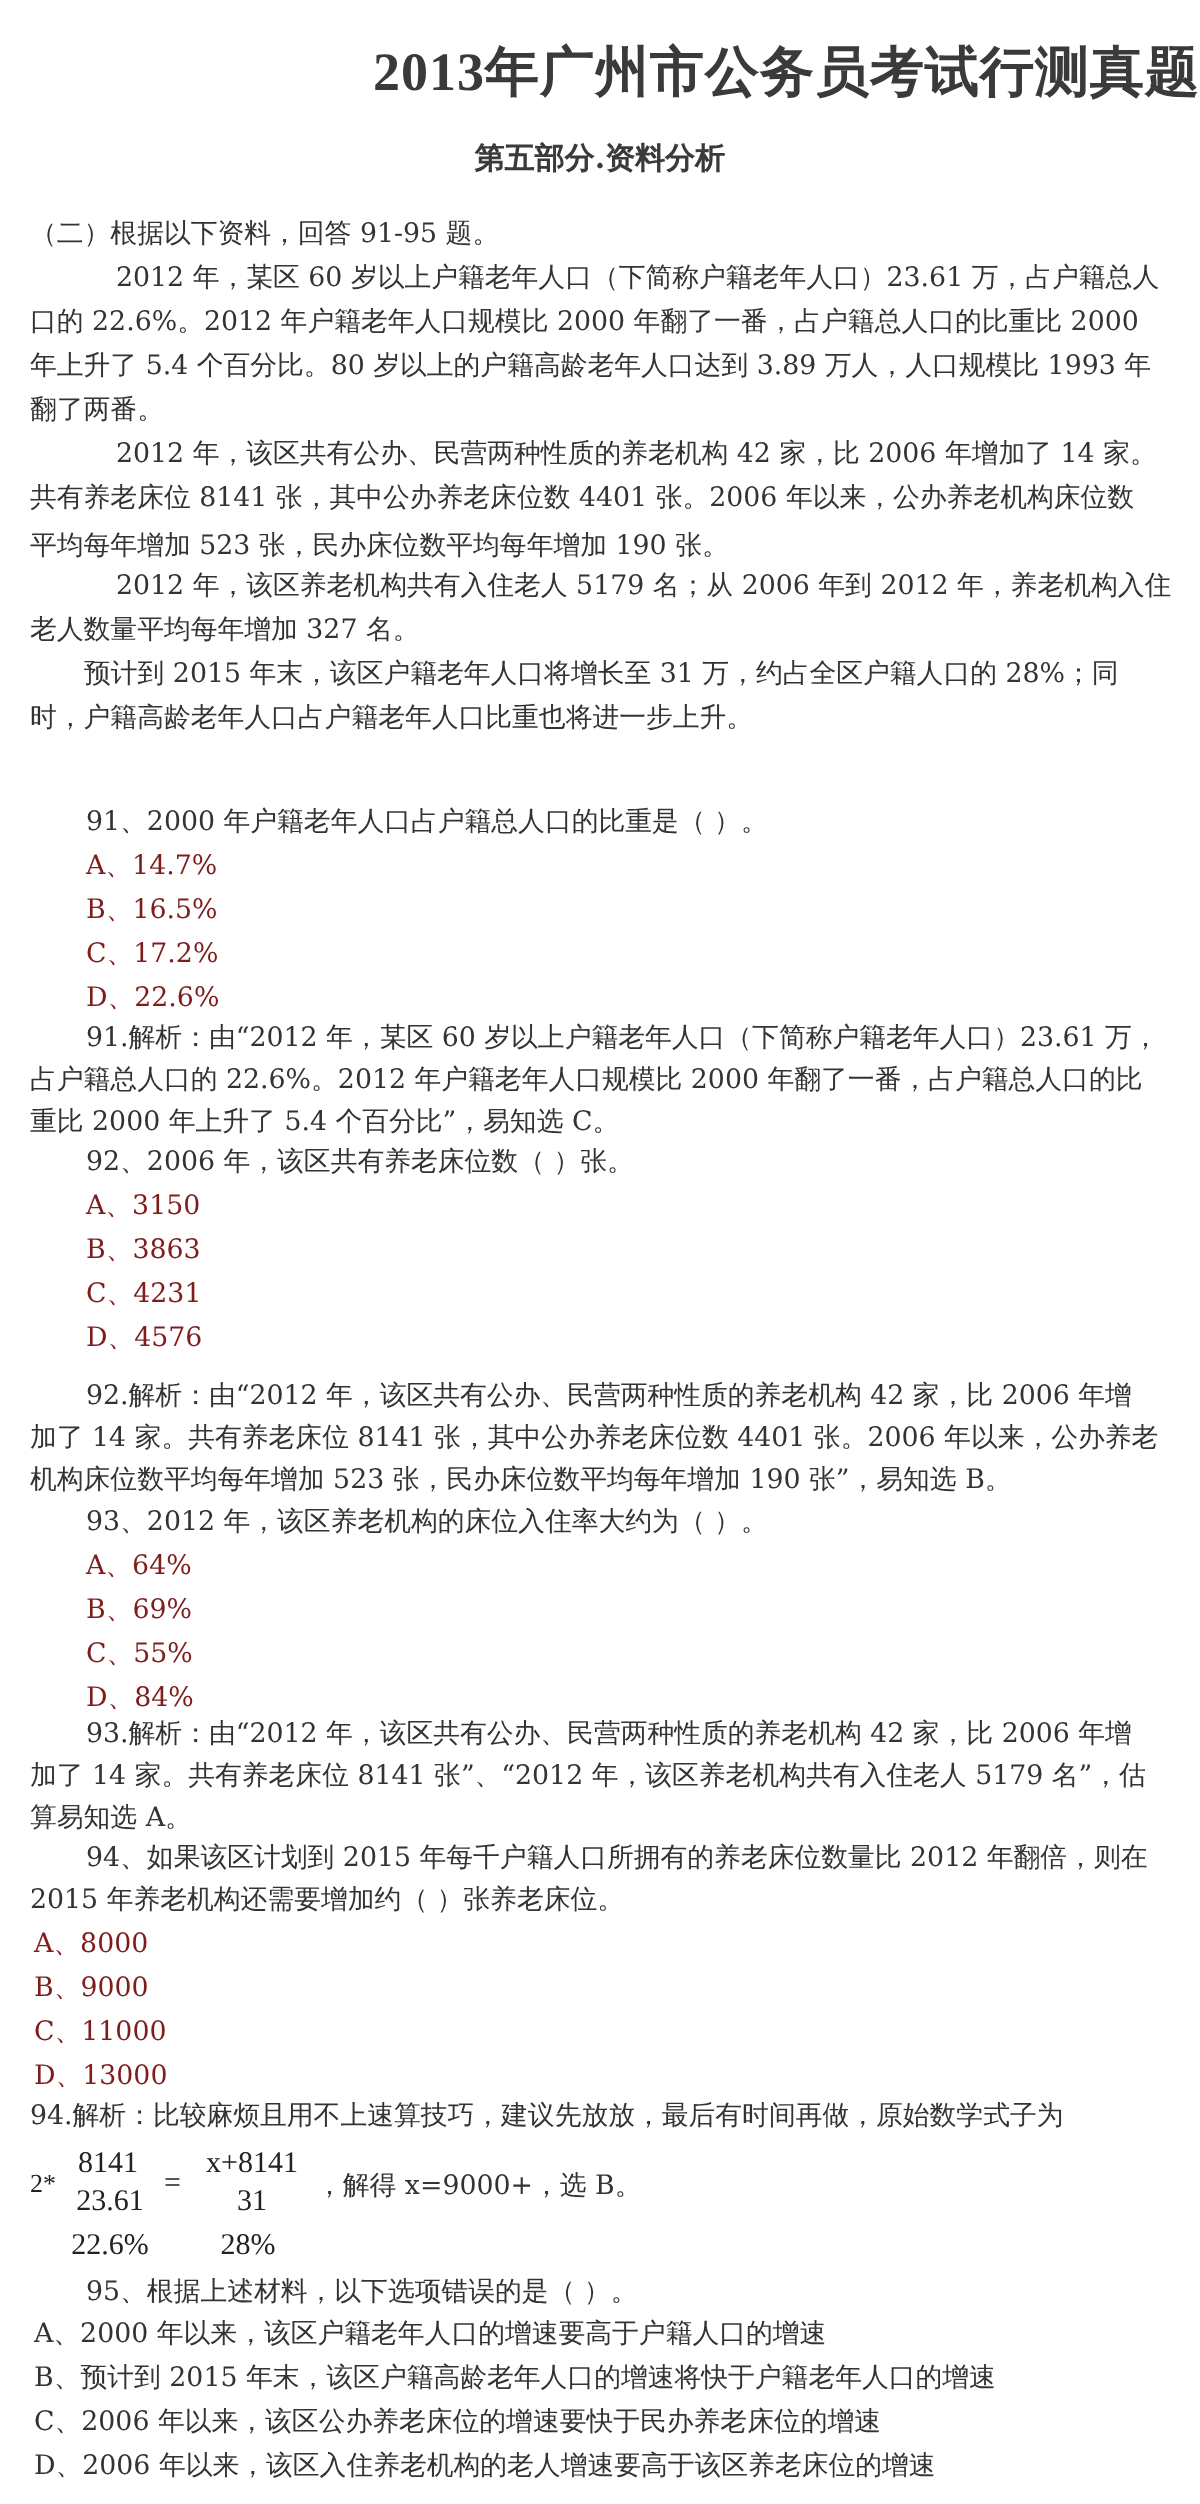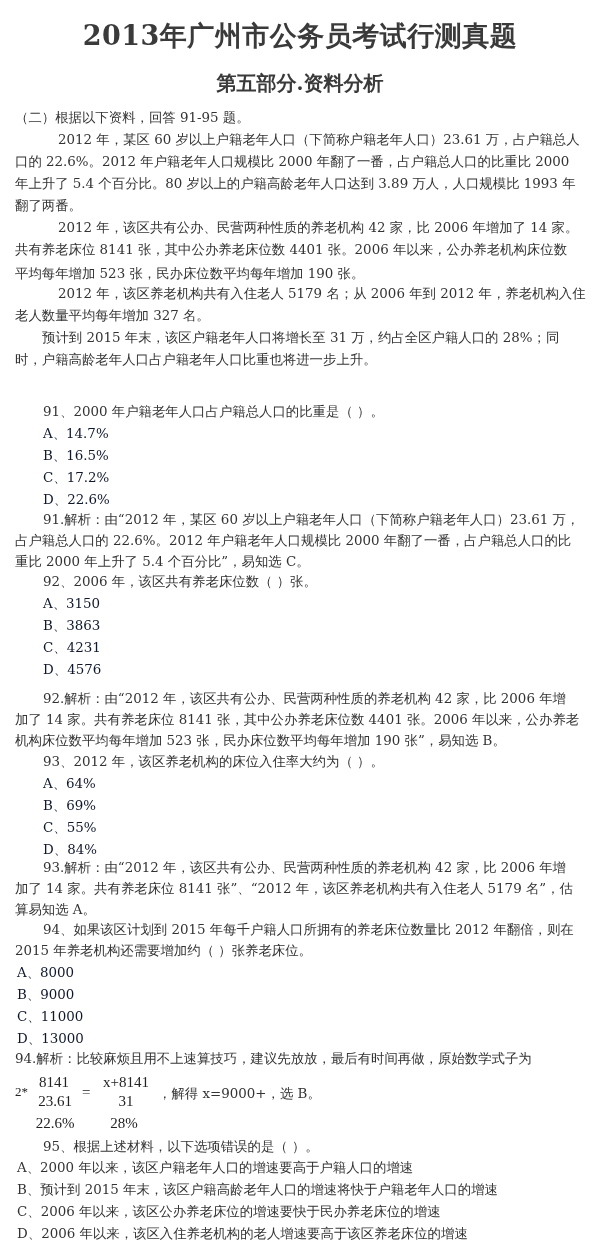--- a/index.html
+++ b/index.html
@@ -1,24 +1,24 @@
 <!DOCTYPE html>
 <html><head>
 <meta charset="utf-8">
 <style>
   html, body { margin:0; padding:0; background:#ffffff; }
   body { width:600px; height:1252px; position:relative; overflow:hidden;
          font-family:"DejaVu Serif","Liberation Serif",serif; color:#2a2a2a; }
-  .title { position:absolute; left:0; width:600px; text-align:center; top:18px;
-           font-size:27px; font-weight:bold; color:#3a3a3a; letter-spacing:0.5px; }
+  .title { position:absolute; left:0; width:600px; text-align:right; top:18px;
+           font-size:27px; font-weight:bold; color:#3a3a3a; letter-spacing:0.5px;font-family:Liberation Serif, serif; }
   .subtitle { position:absolute; left:0; width:600px; text-align:center; top:70px;
-              font-size:20px; font-weight:bold; color:#3a3a3a; }
+              font-size:15px; font-weight:bold; color:#3a3a3a; }
   .ln { position:absolute; left:15px; width:575px; font-size:13.4px; line-height:20px;
         white-space:nowrap; color:#333; }
-  .opt { position:absolute; left:43px; font-size:13.4px; line-height:20px; color:#0f172a; white-space:nowrap; }
+  .opt { position:absolute; left:43px; font-size:13.4px; line-height:20px; color:#7f1d1d; white-space:nowrap; }
   .opt2 { left:17px; }
   .frac { position:absolute; font-family:"Liberation Serif",serif; font-size:15px; color:#222; text-align:center; }
 </style>
 </head>
 <body>
 
 <div>
   <div class="title">2013年广州市公务员考试行测真题</div>
   <div class="subtitle">第五部分.资料分析</div>
 

